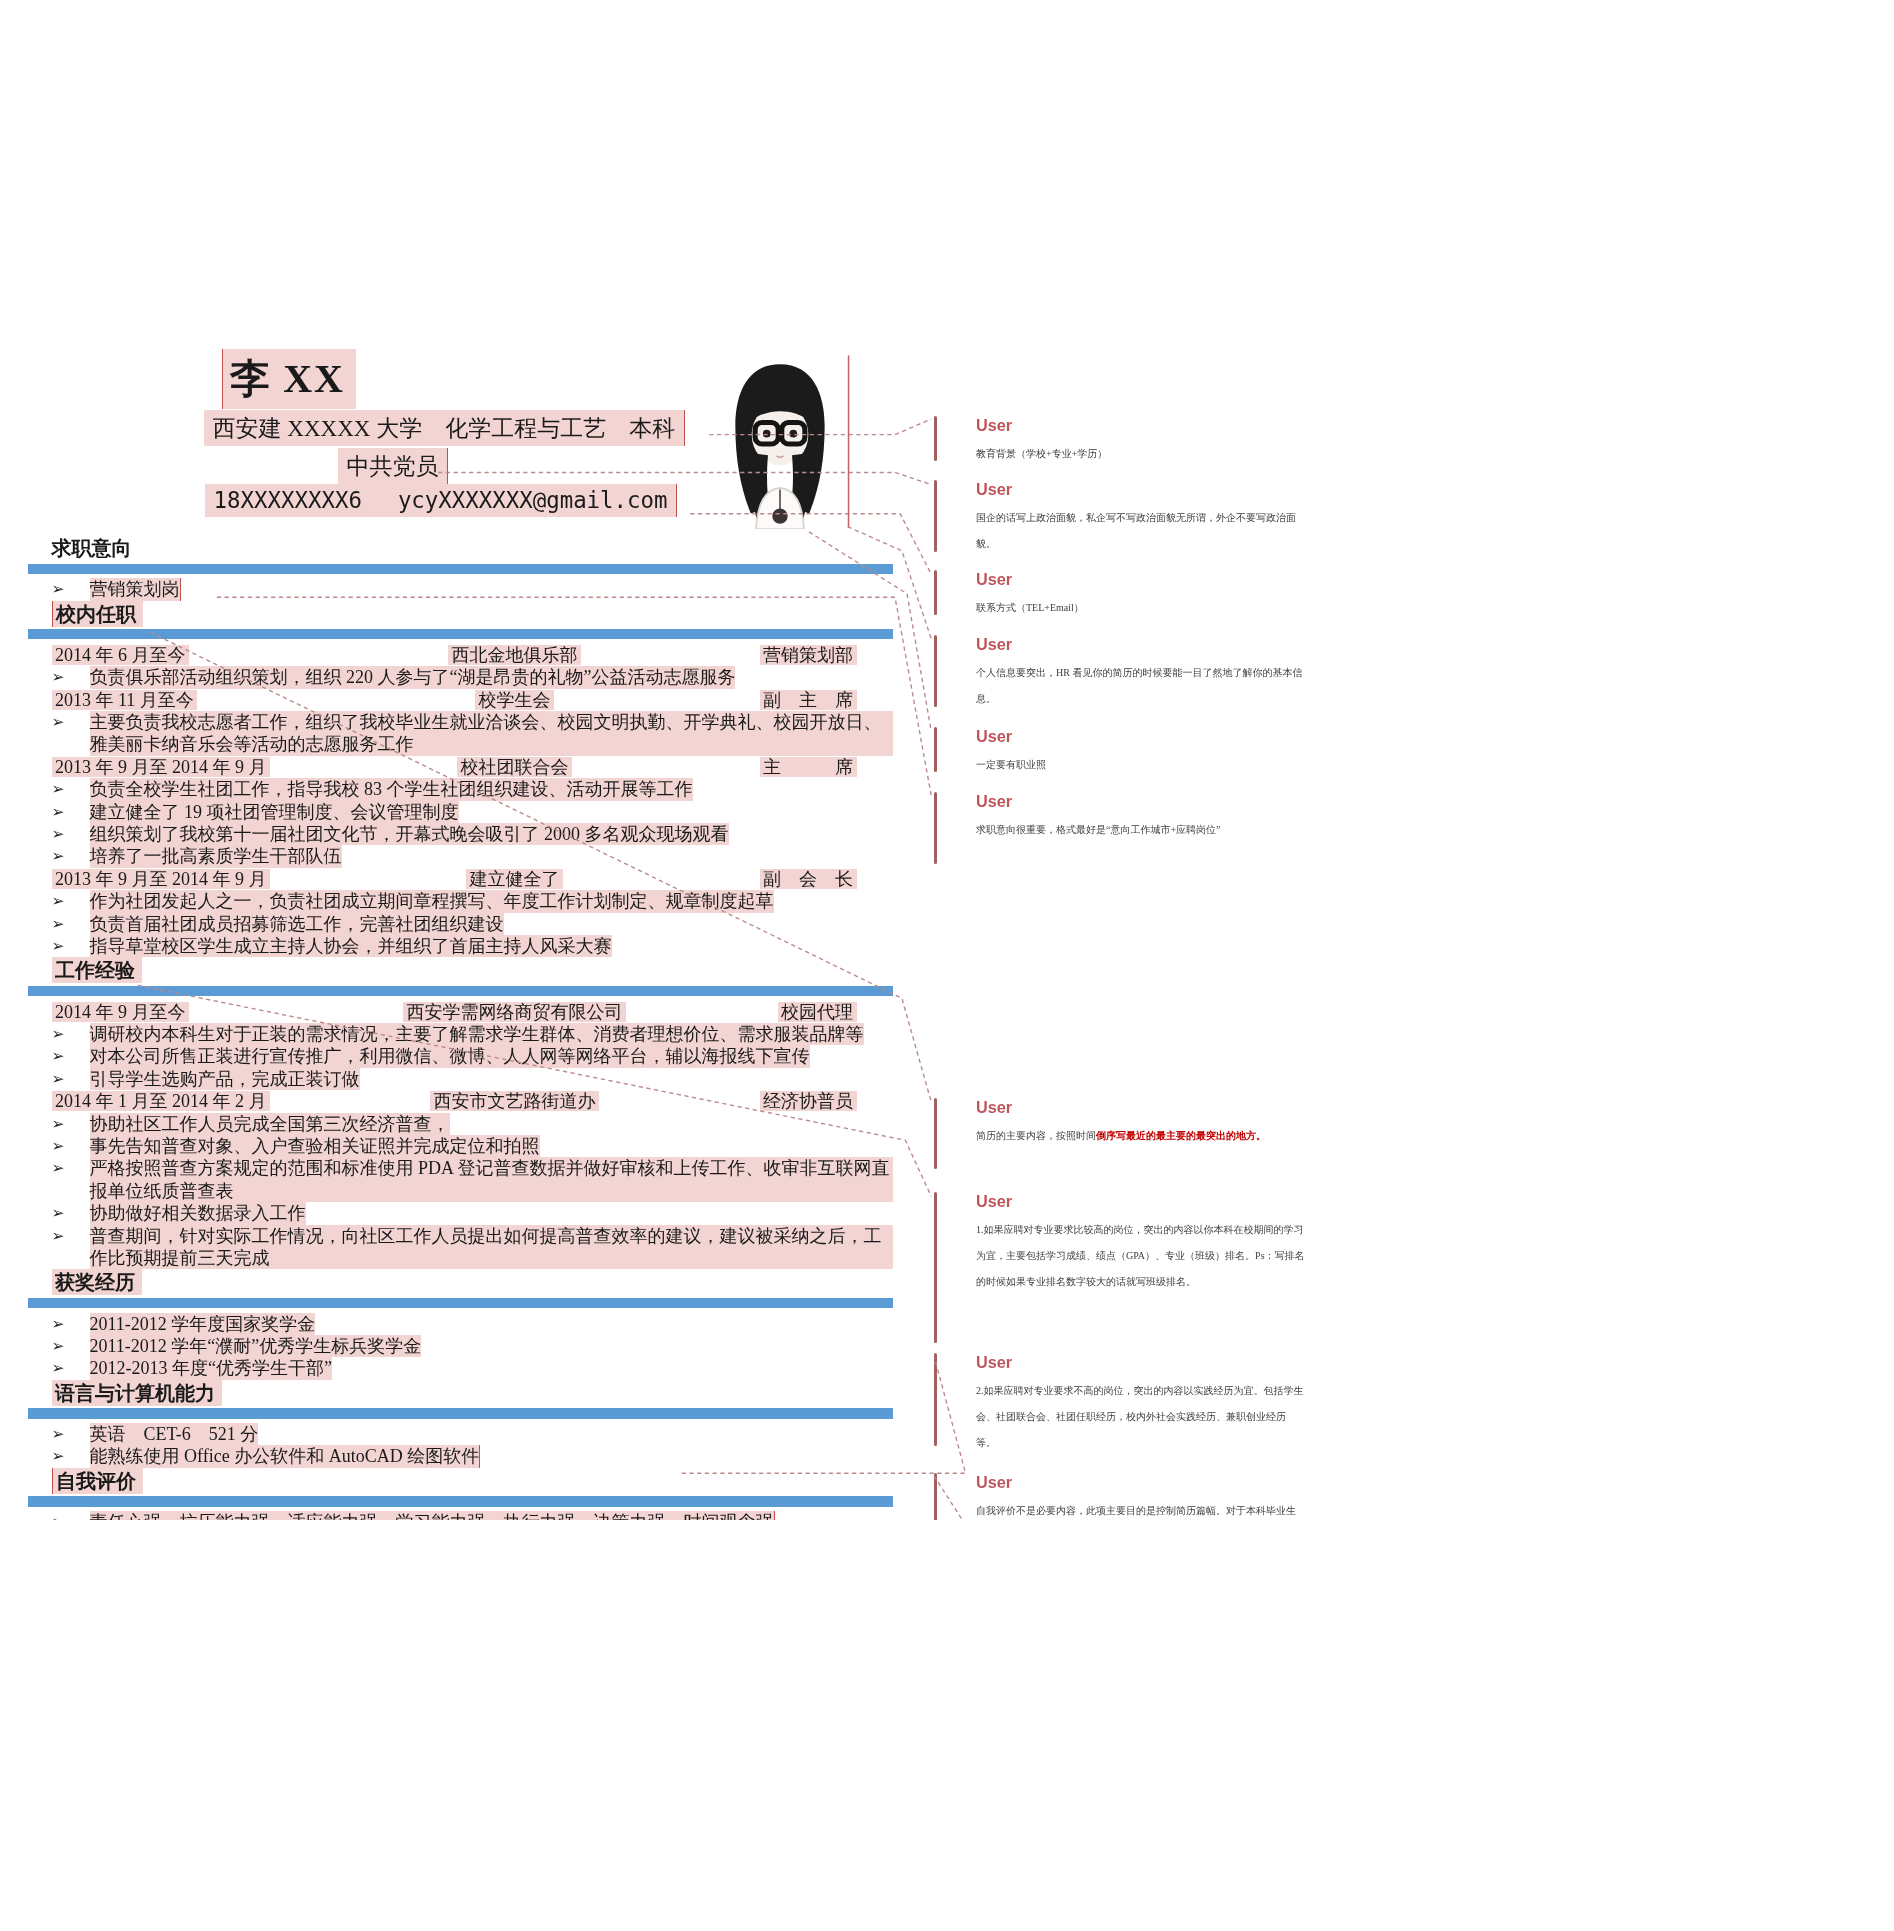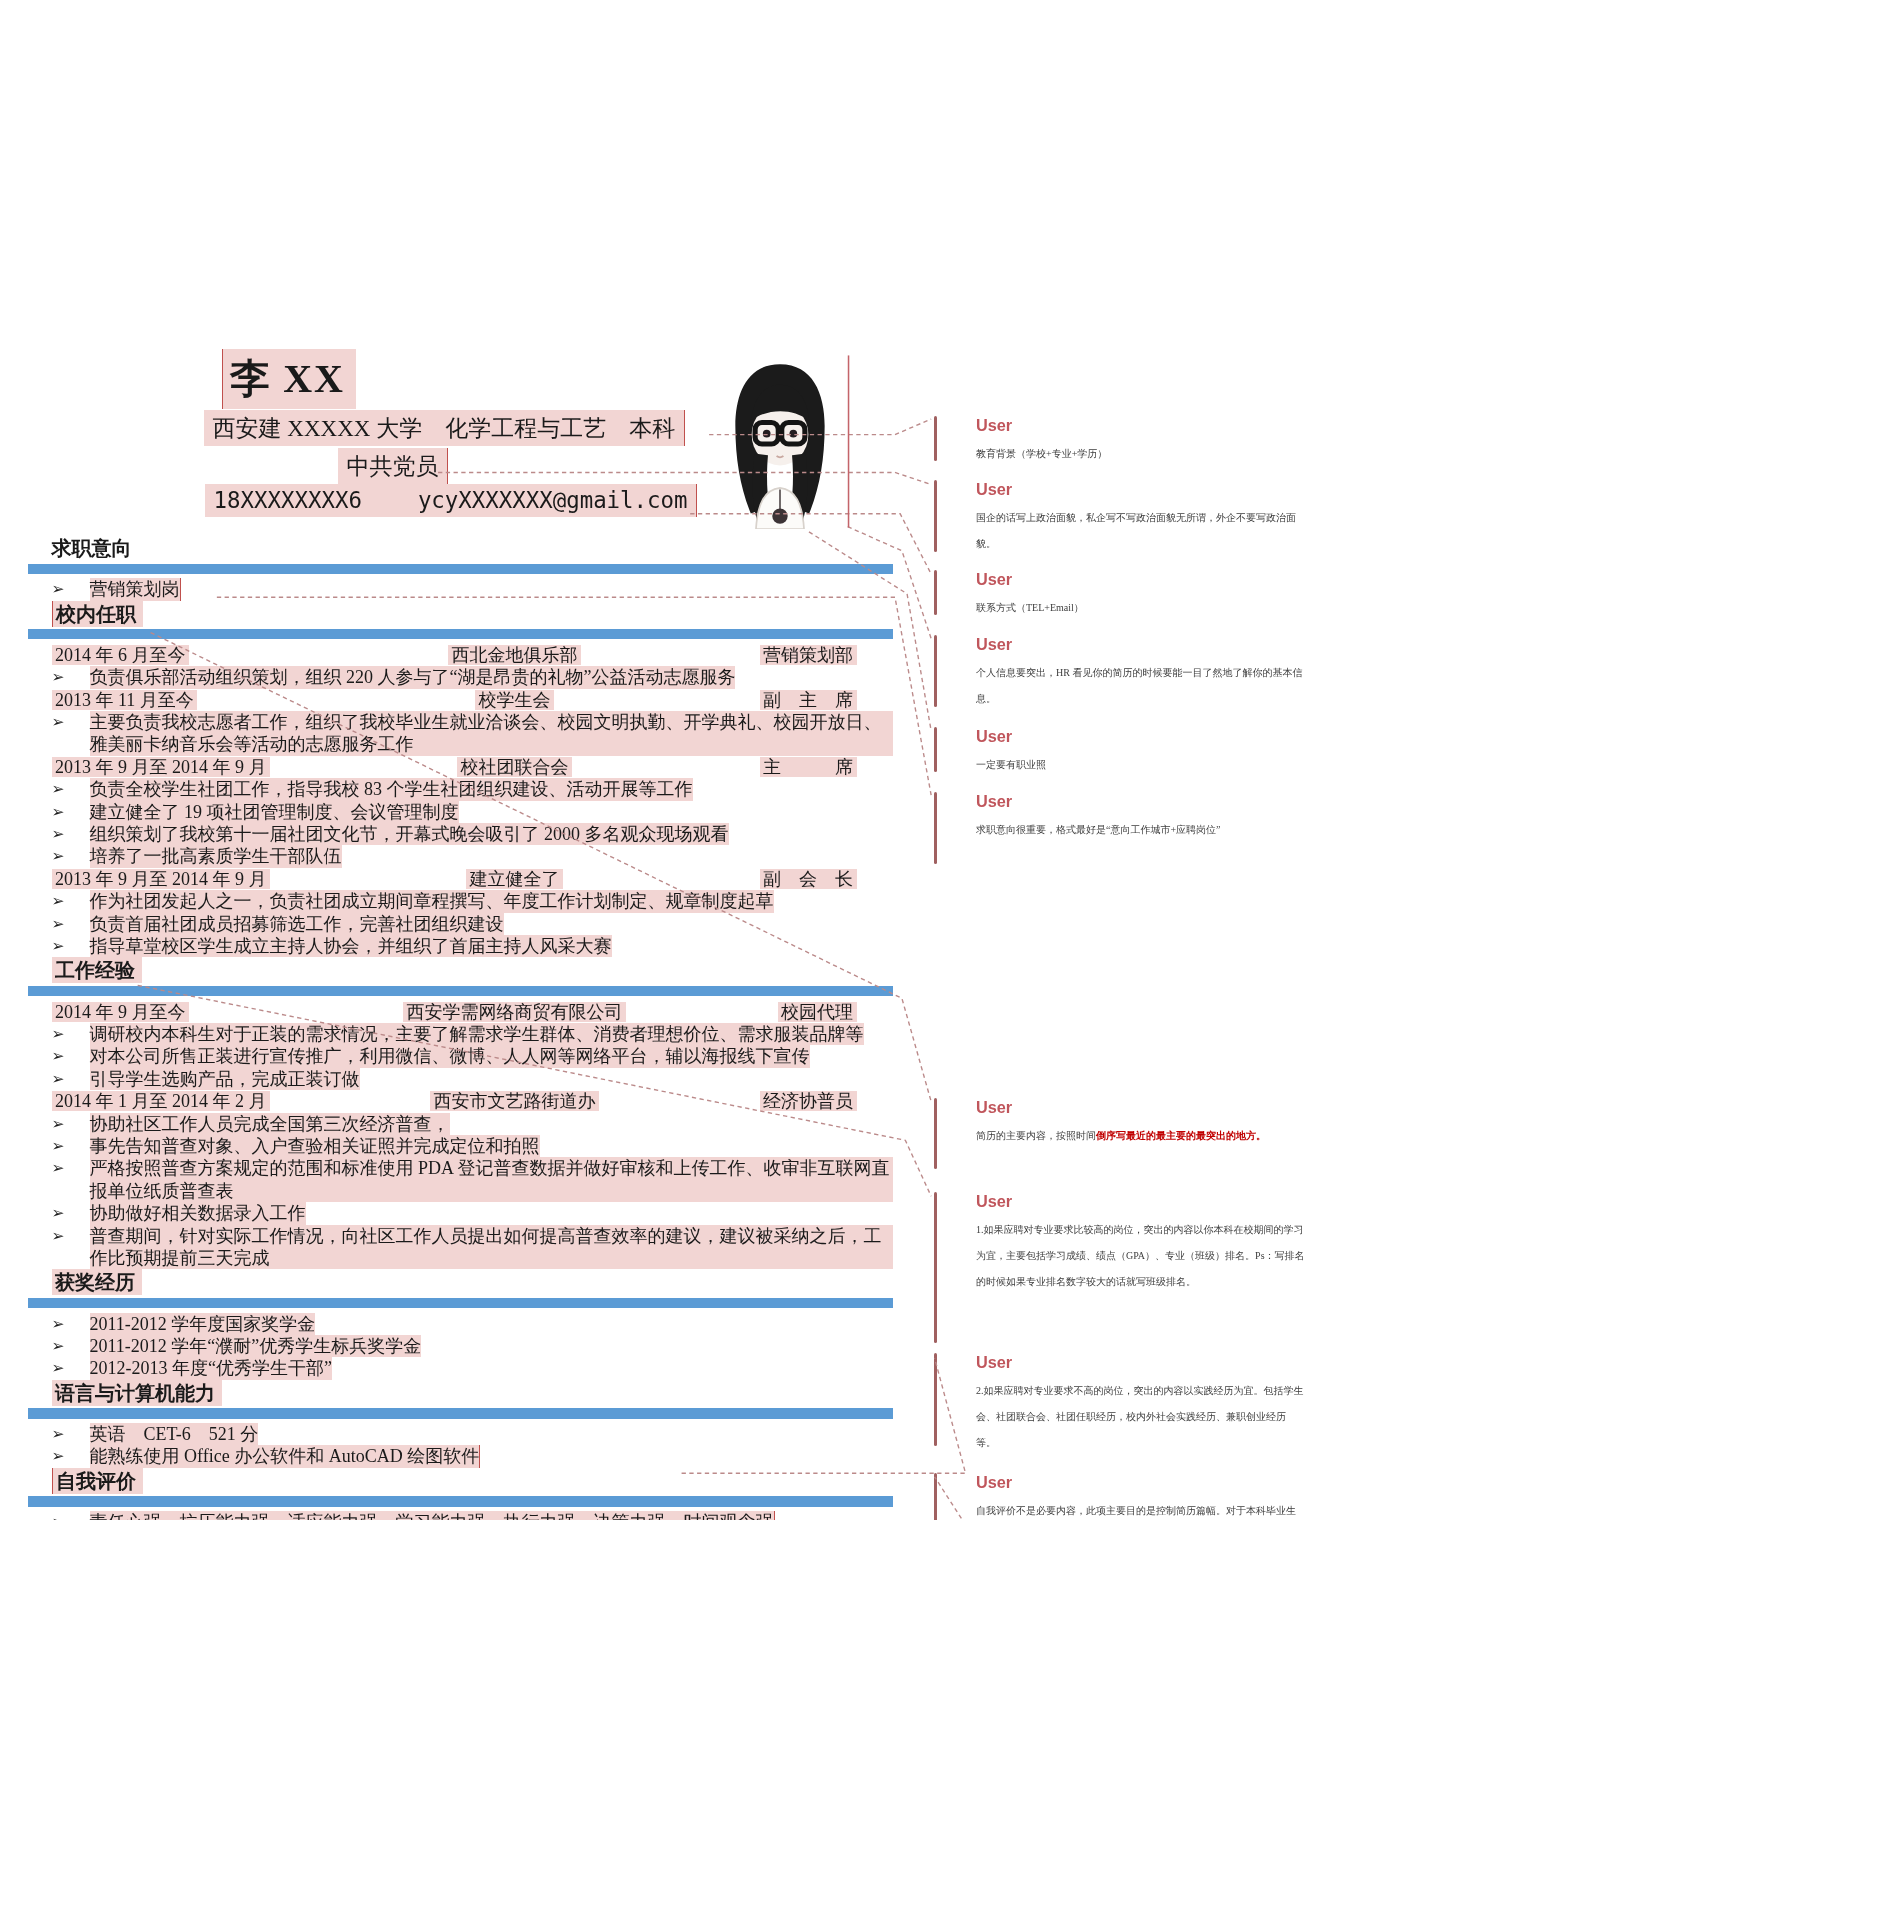--- a/index.html
+++ b/index.html
@@ -10,21 +10,21 @@
   .mark-r{border-right:1.7px solid #c0504d;}
   .mark-l{border-left:1.7px solid #c0504d;}
 
   
   .name{position:absolute;left:222px;top:349px;font-size:40px;font-weight:bold;
         padding:1.7px 12px 3.4px 6.9px;letter-spacing:1.7px;}
   .edu{position:absolute;left:204px;top:410px;font-size:23px;padding:2.6px 8.6px;}
   .party{position:absolute;left:338px;top:448px;font-size:23px;padding:2.6px 8.6px;}
   .contact{position:absolute;left:205px;top:484px;font-size:22.4px;padding:3.4px 8.6px;
            font-family:"DejaVu Sans Mono","Liberation Mono",monospace;}
-  .contact .email{margin-left:56px;}
+  .contact .email{margin-left:36px;}
   .photo{position:absolute;left:725px;top:359px;width:110px;height:170px;}
 
   
   .resume{position:absolute;left:27.5px;top:535px;width:865px;}
   .inner{padding-left:24px;}
   .sec-title{font-size:20px;font-weight:bold;height:26px;line-height:26px;}
   .sec-title .hl{display:inline-block;padding:0 6.9px 0 3.4px;}
   .bluebar{height:10.3px;background:#5b9bd5;margin:2.6px 0 4.3px -24px;}
   .b-row{display:flex;font-size:18px;line-height:22.4px;min-height:22.4px;}
   .b-marker{width:38px;flex:none;font-family:"DejaVu Sans",sans-serif;font-size:15.5px;}

